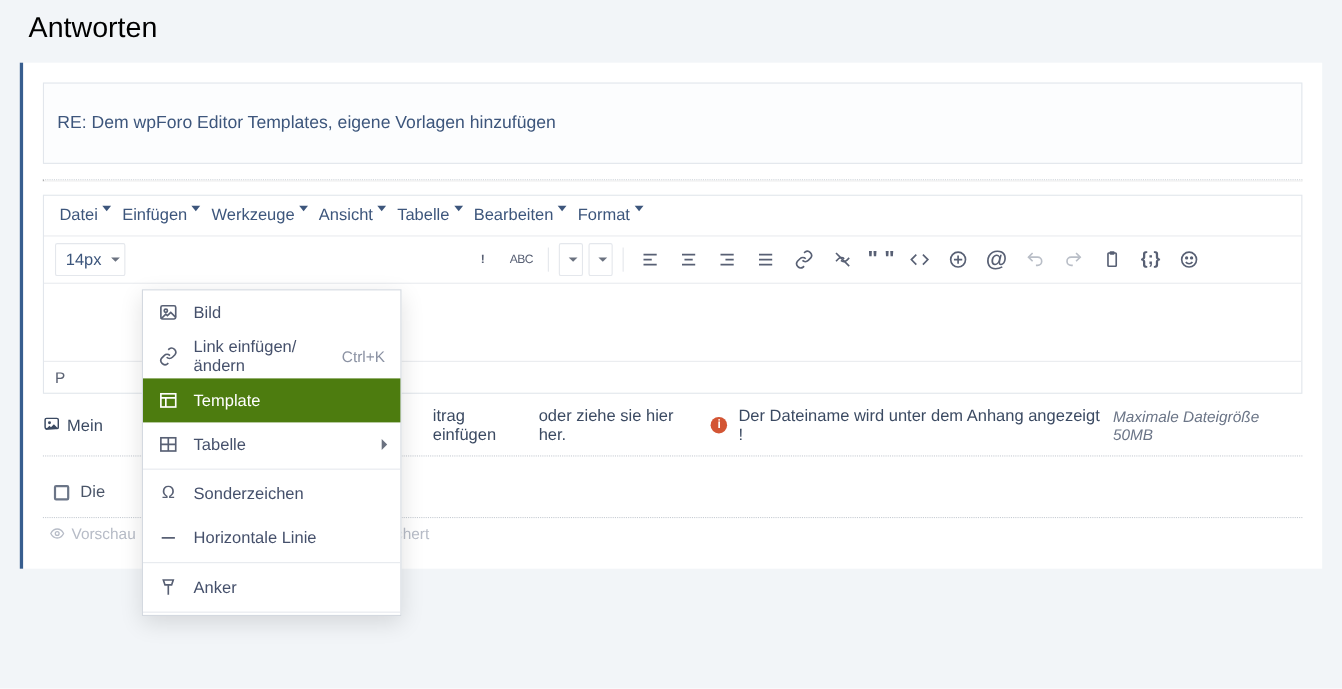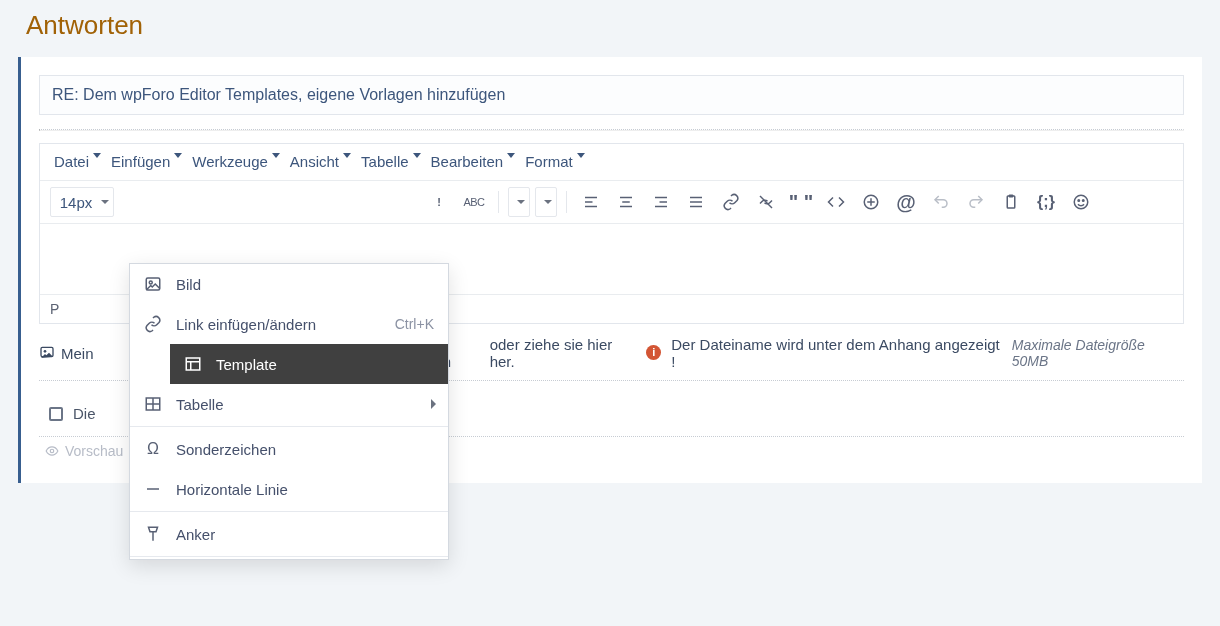--- a/index.html
+++ b/index.html
@@ -10,21 +10,21 @@
     color:#585a67;
     width:1220px; height:626px;
     overflow:hidden;
   }
   .page {
     padding:0 18px;
   }
   h1.page-title {
     font-size:26px;
     font-weight:400;
-    color:#a16207;
+    color:#000000;
     margin:10px 0 16px 8px;
   }
   .panel {
     background:#fff;
     border-left:3px solid #385e8f;
     padding:18px 18px 14px 18px;
     position:relative;
   }
 
   
@@ -36,21 +36,21 @@
     color:#3d567c; font-size:18px; font-weight:500;
     margin-bottom:10px;
   }
   .field-label .ast { color:#d83c3c; font-size:18px; position:relative; top:-6px; margin-left:-3px; }
   .pencil { color:#3d567c; }
 
   .title-input {
     width:100%;
     border:1px solid #e2e6ec;
     background:#fcfdfe;
-    padding:10px 12px;
+    padding:27px 12px;
     font-size:16px;
     color:#3d567c;
     outline:none;
     margin-bottom:14px;
   }
 
   
   .editor {
     border:1px solid #e2e6ec;
     background:#fff;
@@ -121,21 +121,21 @@
     padding:6px 10px;
     font-size:14px;
     color:#5b6273;
   }
 
   
   .dropdown {
     position:absolute;
     top:206px;
     left:108px;
-    width:320px;
+    width:236px;
     background:#fff;
     border:1px solid #d4d9e0;
     box-shadow:0 6px 20px rgba(0,0,0,0.12);
     z-index:50;
     font-size:15px;
   }
   .dropdown .sec-sep {
     height:1px; background:#e6e9ee; margin:2px 0;
   }
   .dropdown .mi {
@@ -151,23 +151,22 @@
   .dropdown .mi .shortcut { color:#8b92a3; font-size:14px; }
   .dropdown .mi .subcaret {
     width:0;height:0;
     border-top:5px solid transparent;
     border-bottom:5px solid transparent;
     border-left:5px solid #6b7280;
     position:absolute; right:12px;
   }
   .dropdown .mi .ic { width:18px; height:18px; color:#586074; display:flex; align-items:center; justify-content:center;}
   .dropdown .mi.selected {
-    background:#404040;
+    background:#4d7c0f;
     color:#fff;
-    margin-left:40px;
   }
   .dropdown .mi.selected .ic { color:#fff; }
   .dropdown .mi.indent .ic { visibility:hidden; }
 
   
   .attach-row {
     display:flex; align-items:center; gap:6px;
     padding:12px 0 10px 0;
     color:#3b4a62;
     font-size:15px;

